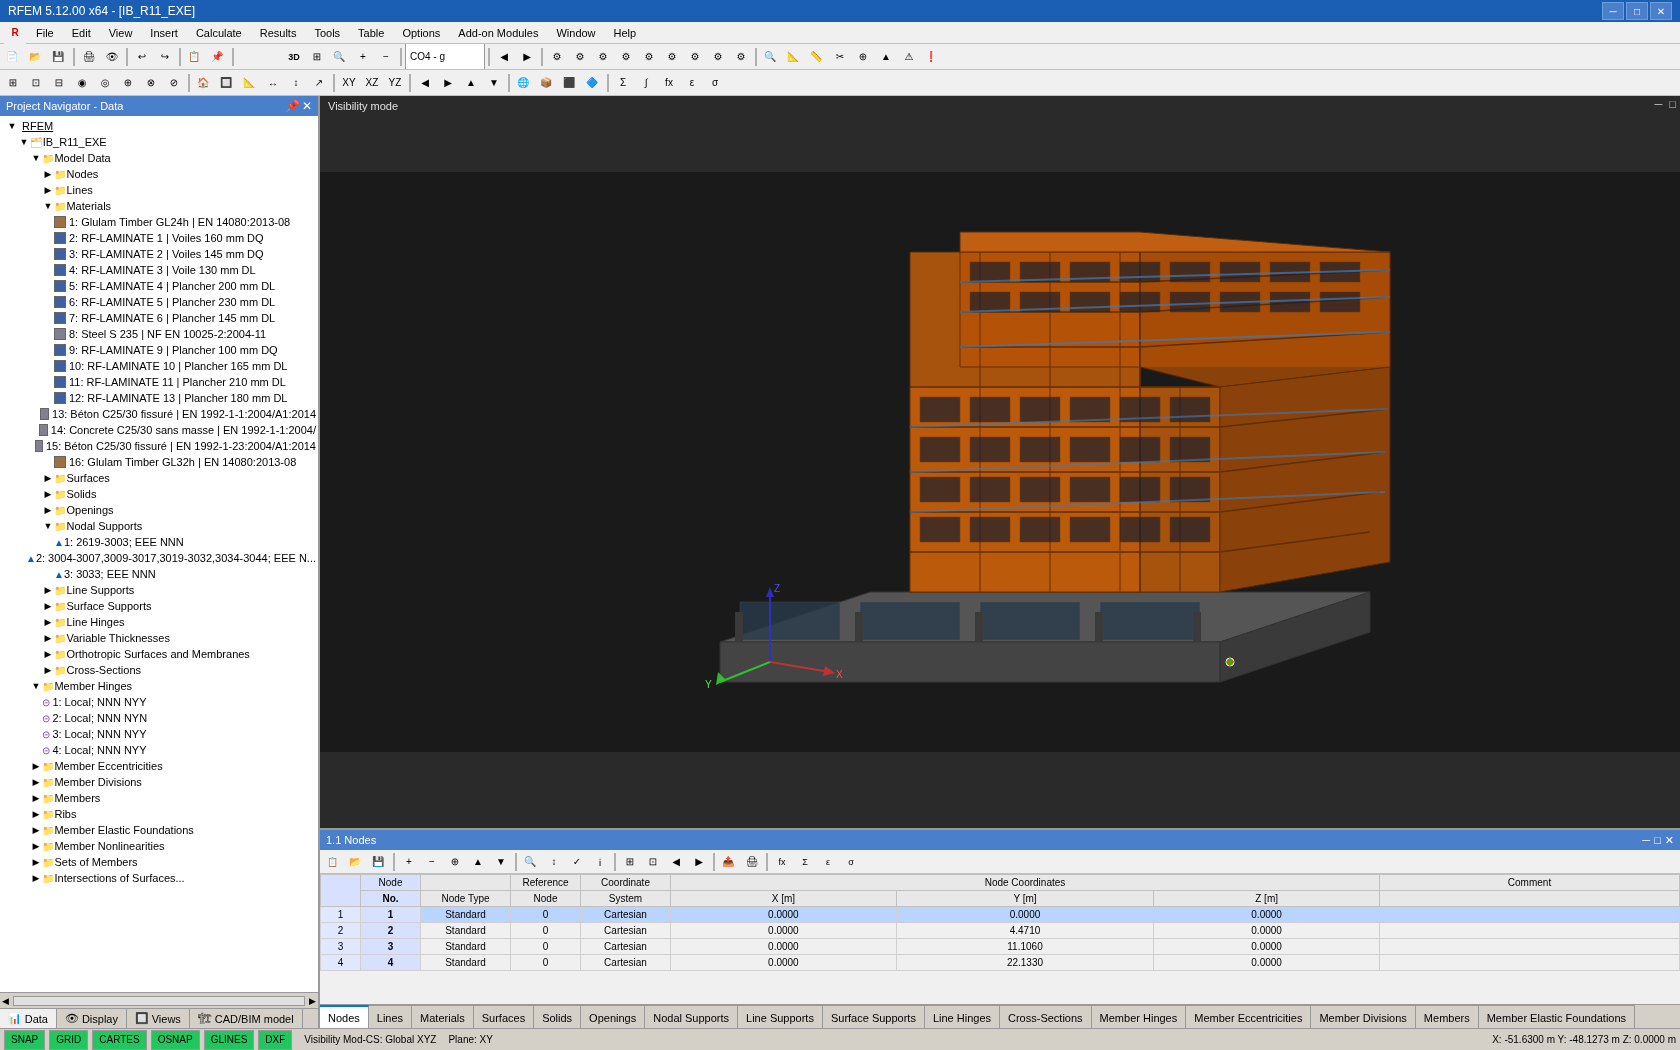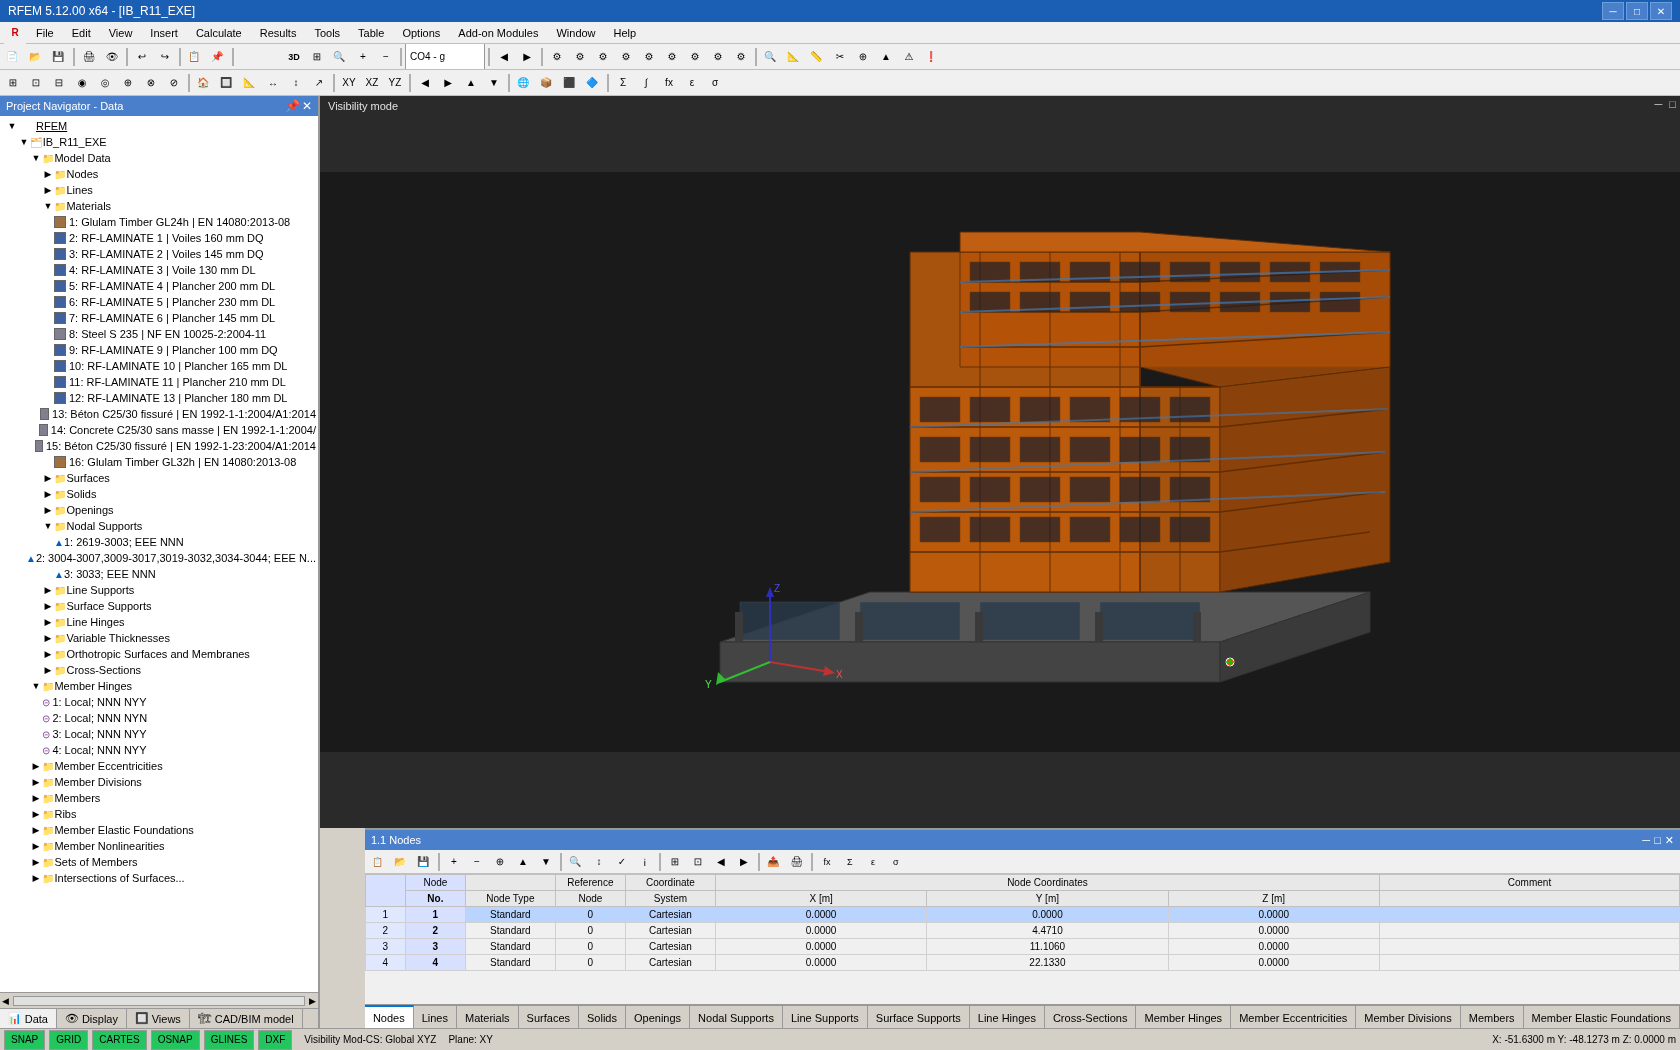--- a/index.html
+++ b/index.html
@@ -115,21 +115,20 @@
     .tree-indent { display: inline-block; }
     .tree-expand { width: 12px; height: 12px; display: inline-flex; align-items: center; justify-content: center; font-size: 9px; }
     .folder-icon { color: #f0a030; font-size: 10px; }
     
     
     .right-area {
       flex: 1;
       display: flex;
       flex-direction: column;
       overflow: hidden;
-      align-items: flex-end;
     }
     
     
     .viewport {
       flex: 1;
       background: #2a2a2a;
       position: relative;
       overflow: hidden;
       min-height: 400px;
     }
@@ -416,21 +415,21 @@
         <span class="panel-close">📌</span>
         <span class="panel-close">✕</span>
       </div>
     </div>
 
     <div class="tree-container">
 
       <div class="tree-item">
         <span class="tree-indent" style="width:4px;"></span>
         <span class="tree-expand">▼</span>
-        <span style="margin-left:18px;text-decoration:underline;">RFEM</span>
+        <span style="margin-left:4px;text-decoration:underline;">RFEM</span>
       </div>
       <div class="tree-item">
         <span class="tree-indent" style="width:16px;"></span>
         <span class="tree-expand">▼</span>
         <span class="folder-icon">🗂</span>
         <span>IB_R11_EXE</span>
       </div>
       <div class="tree-item">
         <span class="tree-indent" style="width:28px;"></span>
         <span class="tree-expand">▼</span>

